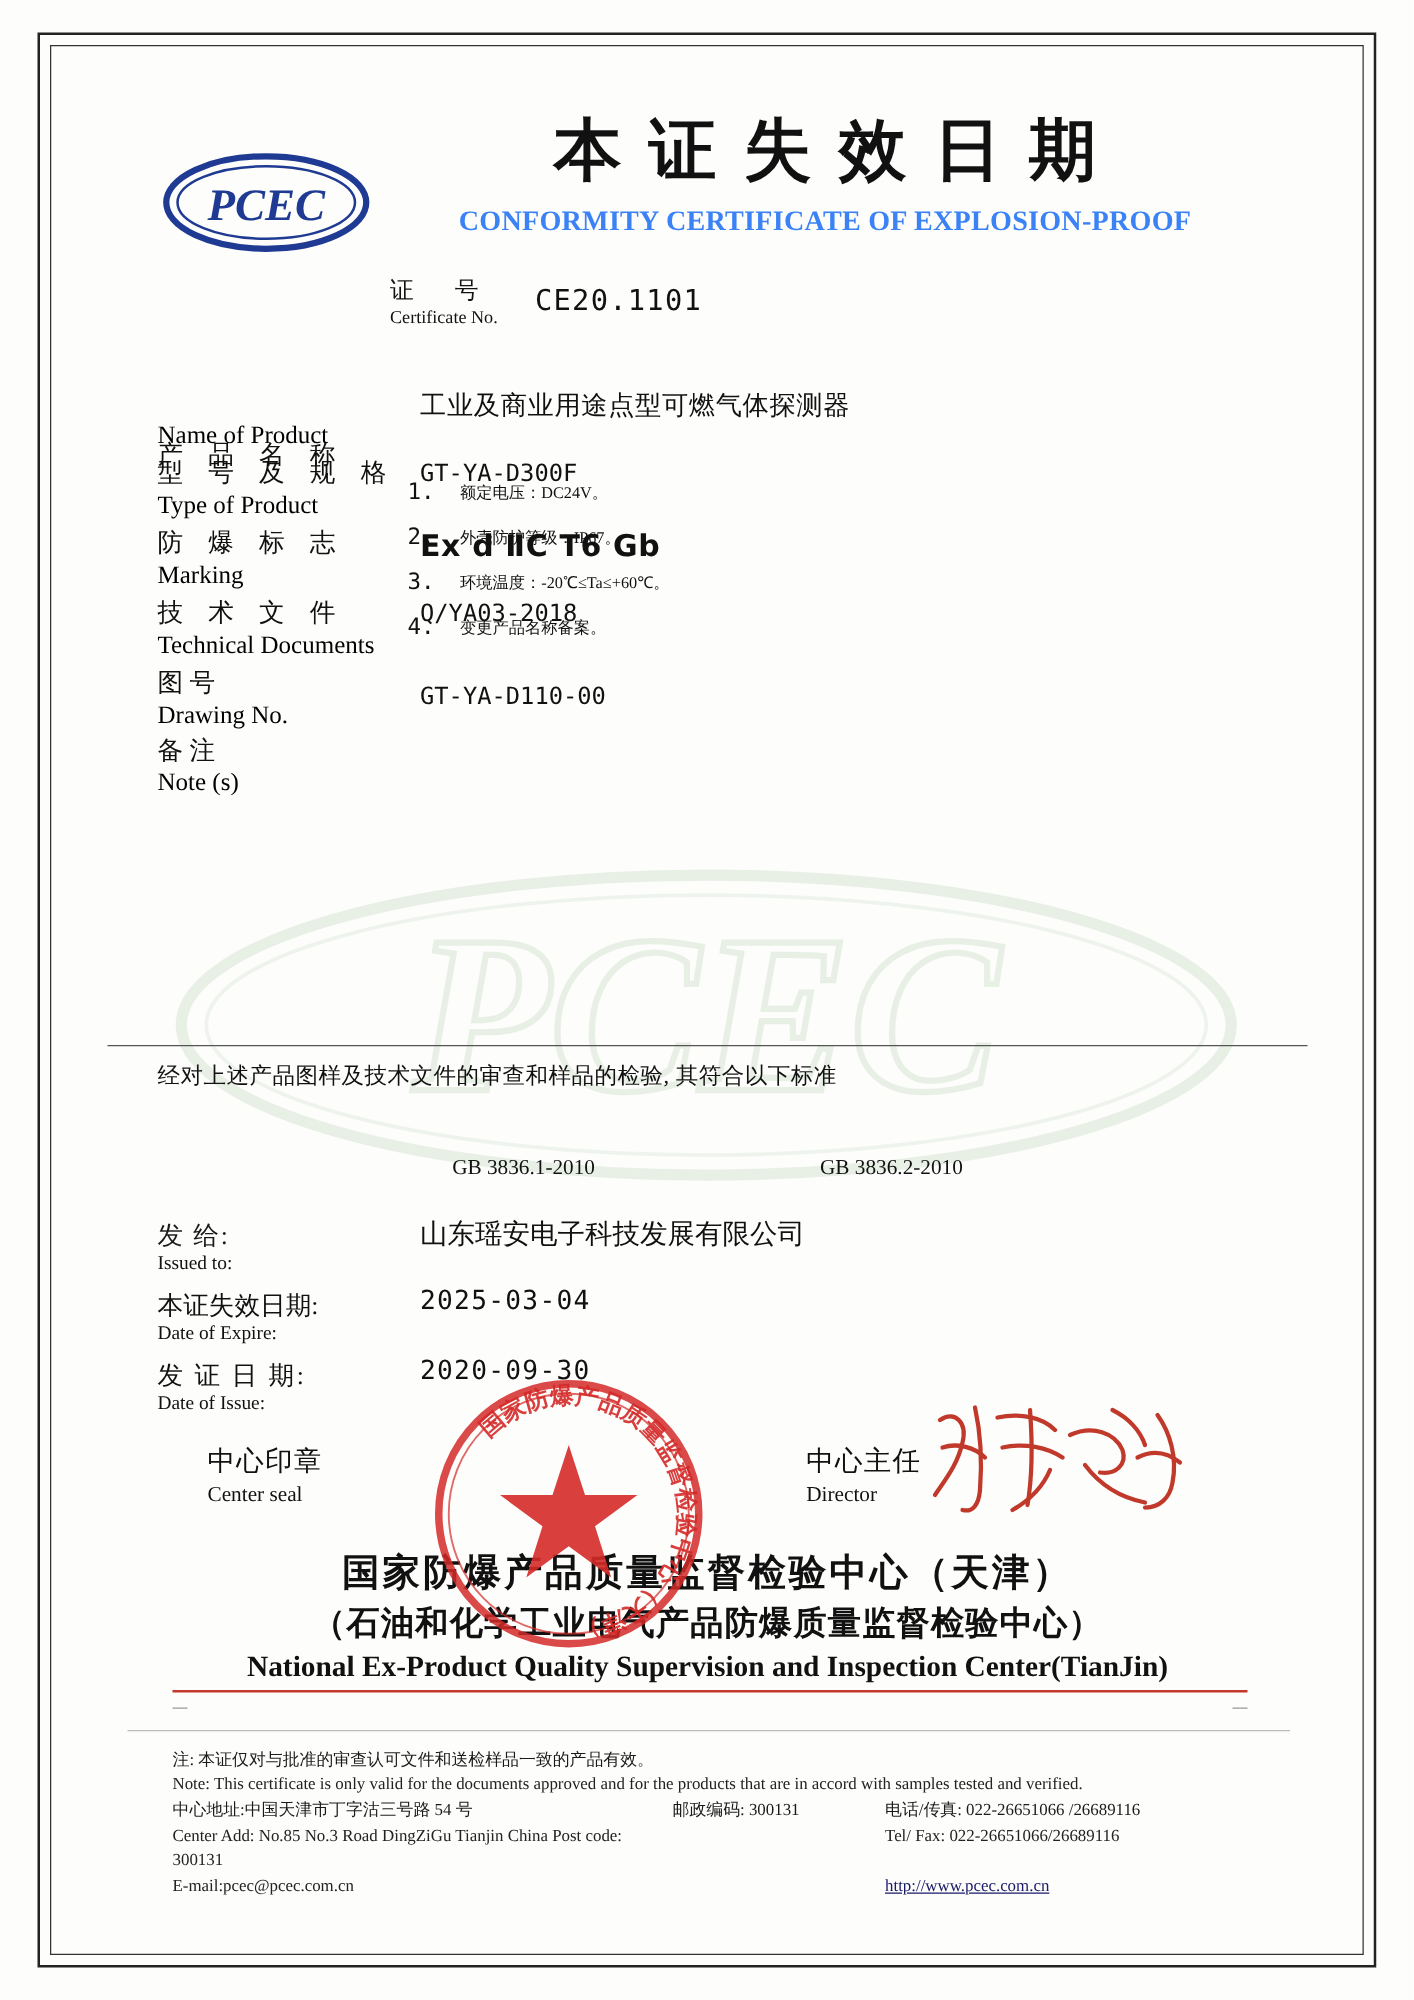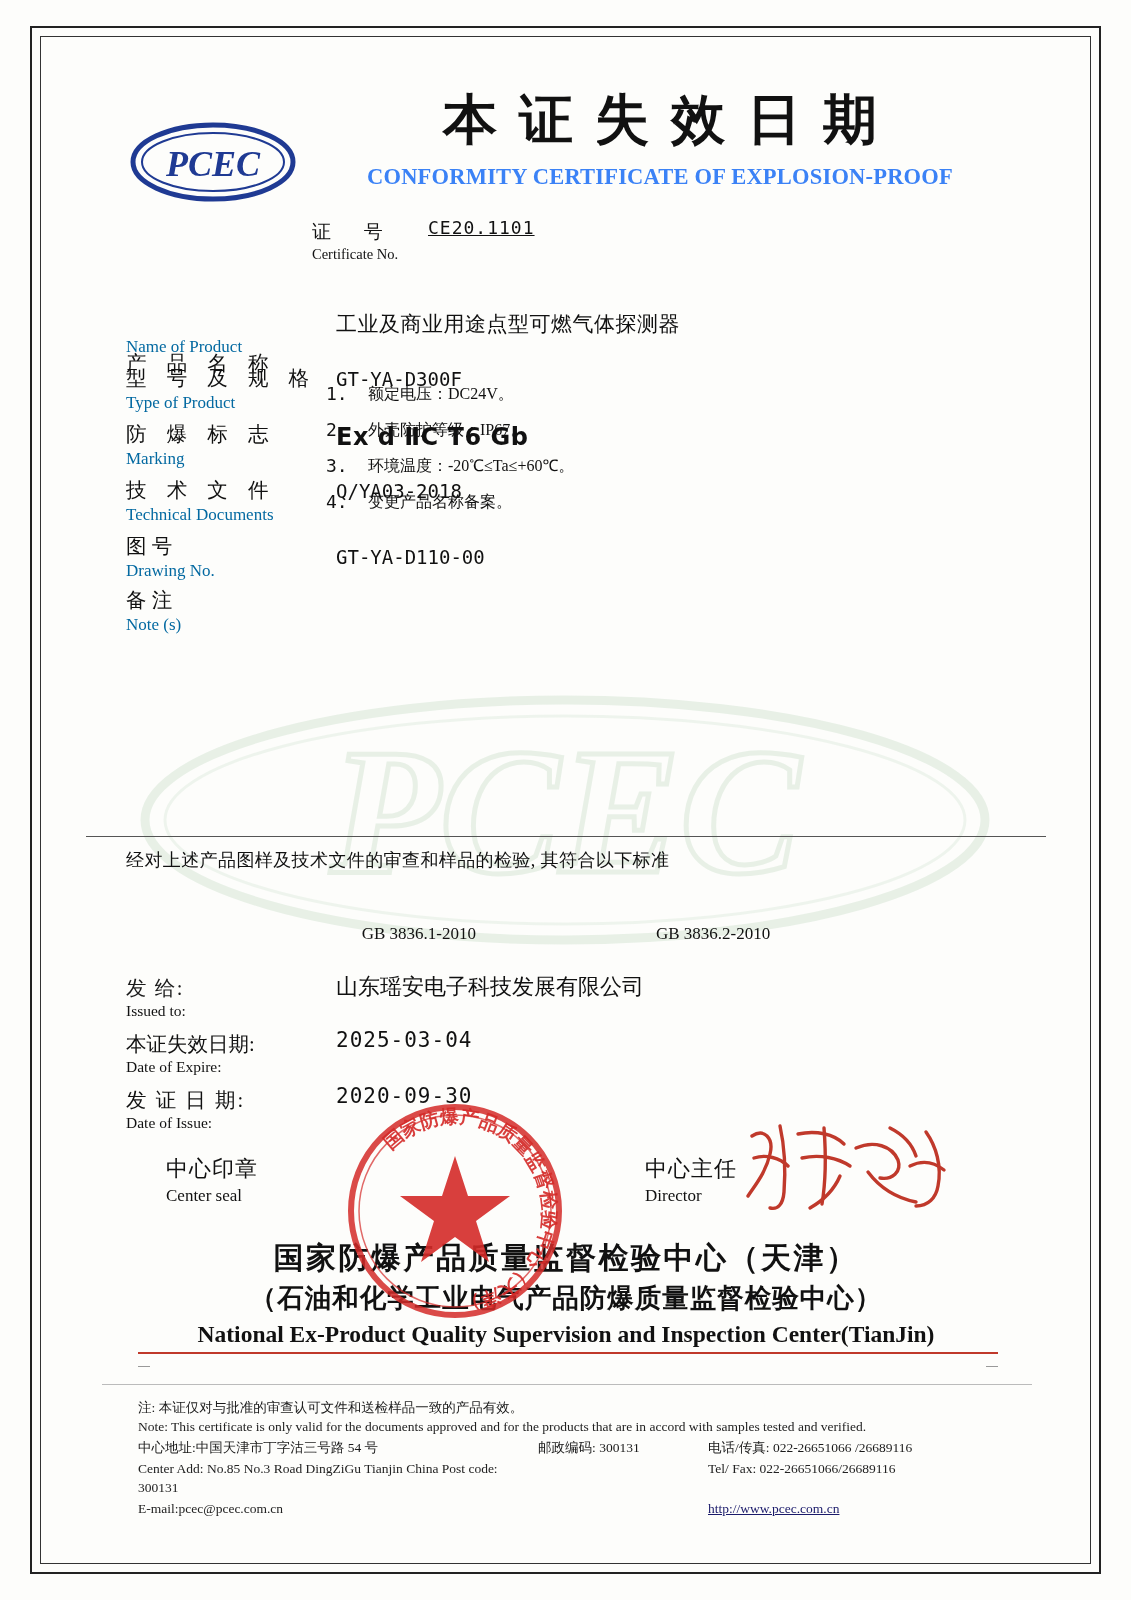--- a/index.html
+++ b/index.html
@@ -106,26 +106,25 @@
   .cert-no-label-en {
     position: absolute;
     left: 272px;
     top: 210px;
     font-size: 14.5px;
     color: #111;
   }
   .cert-no-value {
     position: absolute;
     left: 388px;
-    top: 181px;
+    top: 192px;
     font-family: "DejaVu Sans Mono", monospace;
-    font-size: 18px;
+    font-size: 23px;
     letter-spacing: 1px;
     color: #111;
-    text-decoration: underline;
   }
 
   
   .fields {
     position: absolute;
     left: 86px;
     top: 272px;
     width: 900px;
   }
   .field-row {
@@ -135,22 +134,22 @@
   .field-label-cn {
     position: absolute;
     left: 0;
     font-size: 20.5px;
     color: #111;
     white-space: nowrap;
   }
   .field-label-en {
     position: absolute;
     left: 0;
-    font-size: 17px;
-    color: #0369a1;
+    font-size: 20px;
+    color: #000000;
     white-space: nowrap;
   }
   .field-value {
     position: absolute;
     left: 210px;
     font-family: "DejaVu Sans Mono", monospace;
     font-size: 19px;
     color: #111;
     white-space: nowrap;
   }
@@ -183,21 +182,21 @@
   }
   .note-item {
     display: flex;
     white-space: nowrap;
   }
   .note-num {
     width: 42px;
     font-family: "DejaVu Sans Mono", monospace;
     font-size: 18px;
   }
-  .note-text { font-size: 16px; }
+  .note-text { font-size: 13px; }
 
   
   .divider {
     position: absolute;
     left: 46px;
     top: 800px;
     width: 960px;
     border-top: 1px solid #555;
   }
   .comply-cn {

